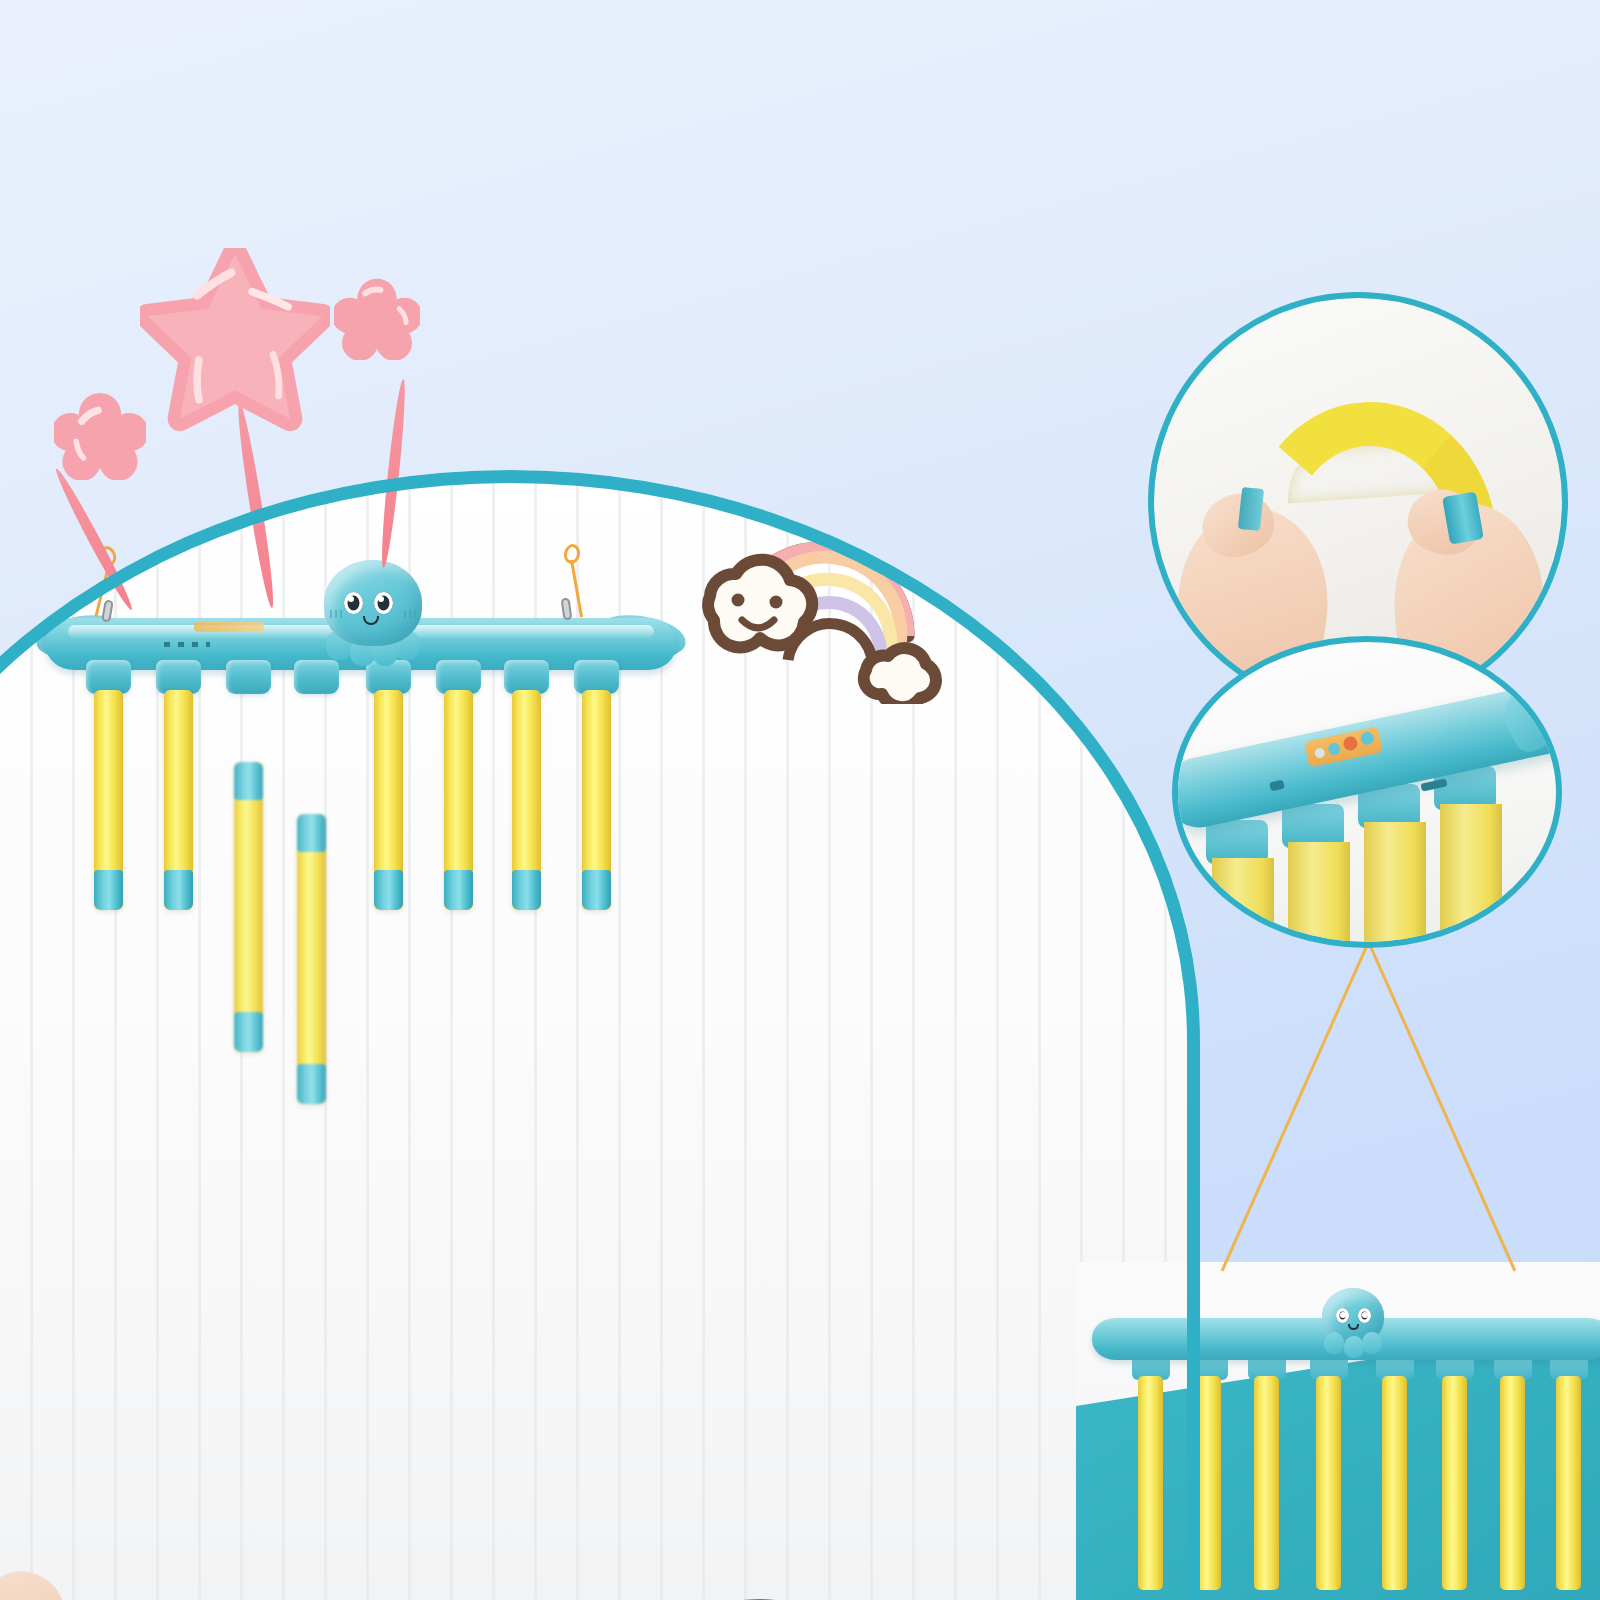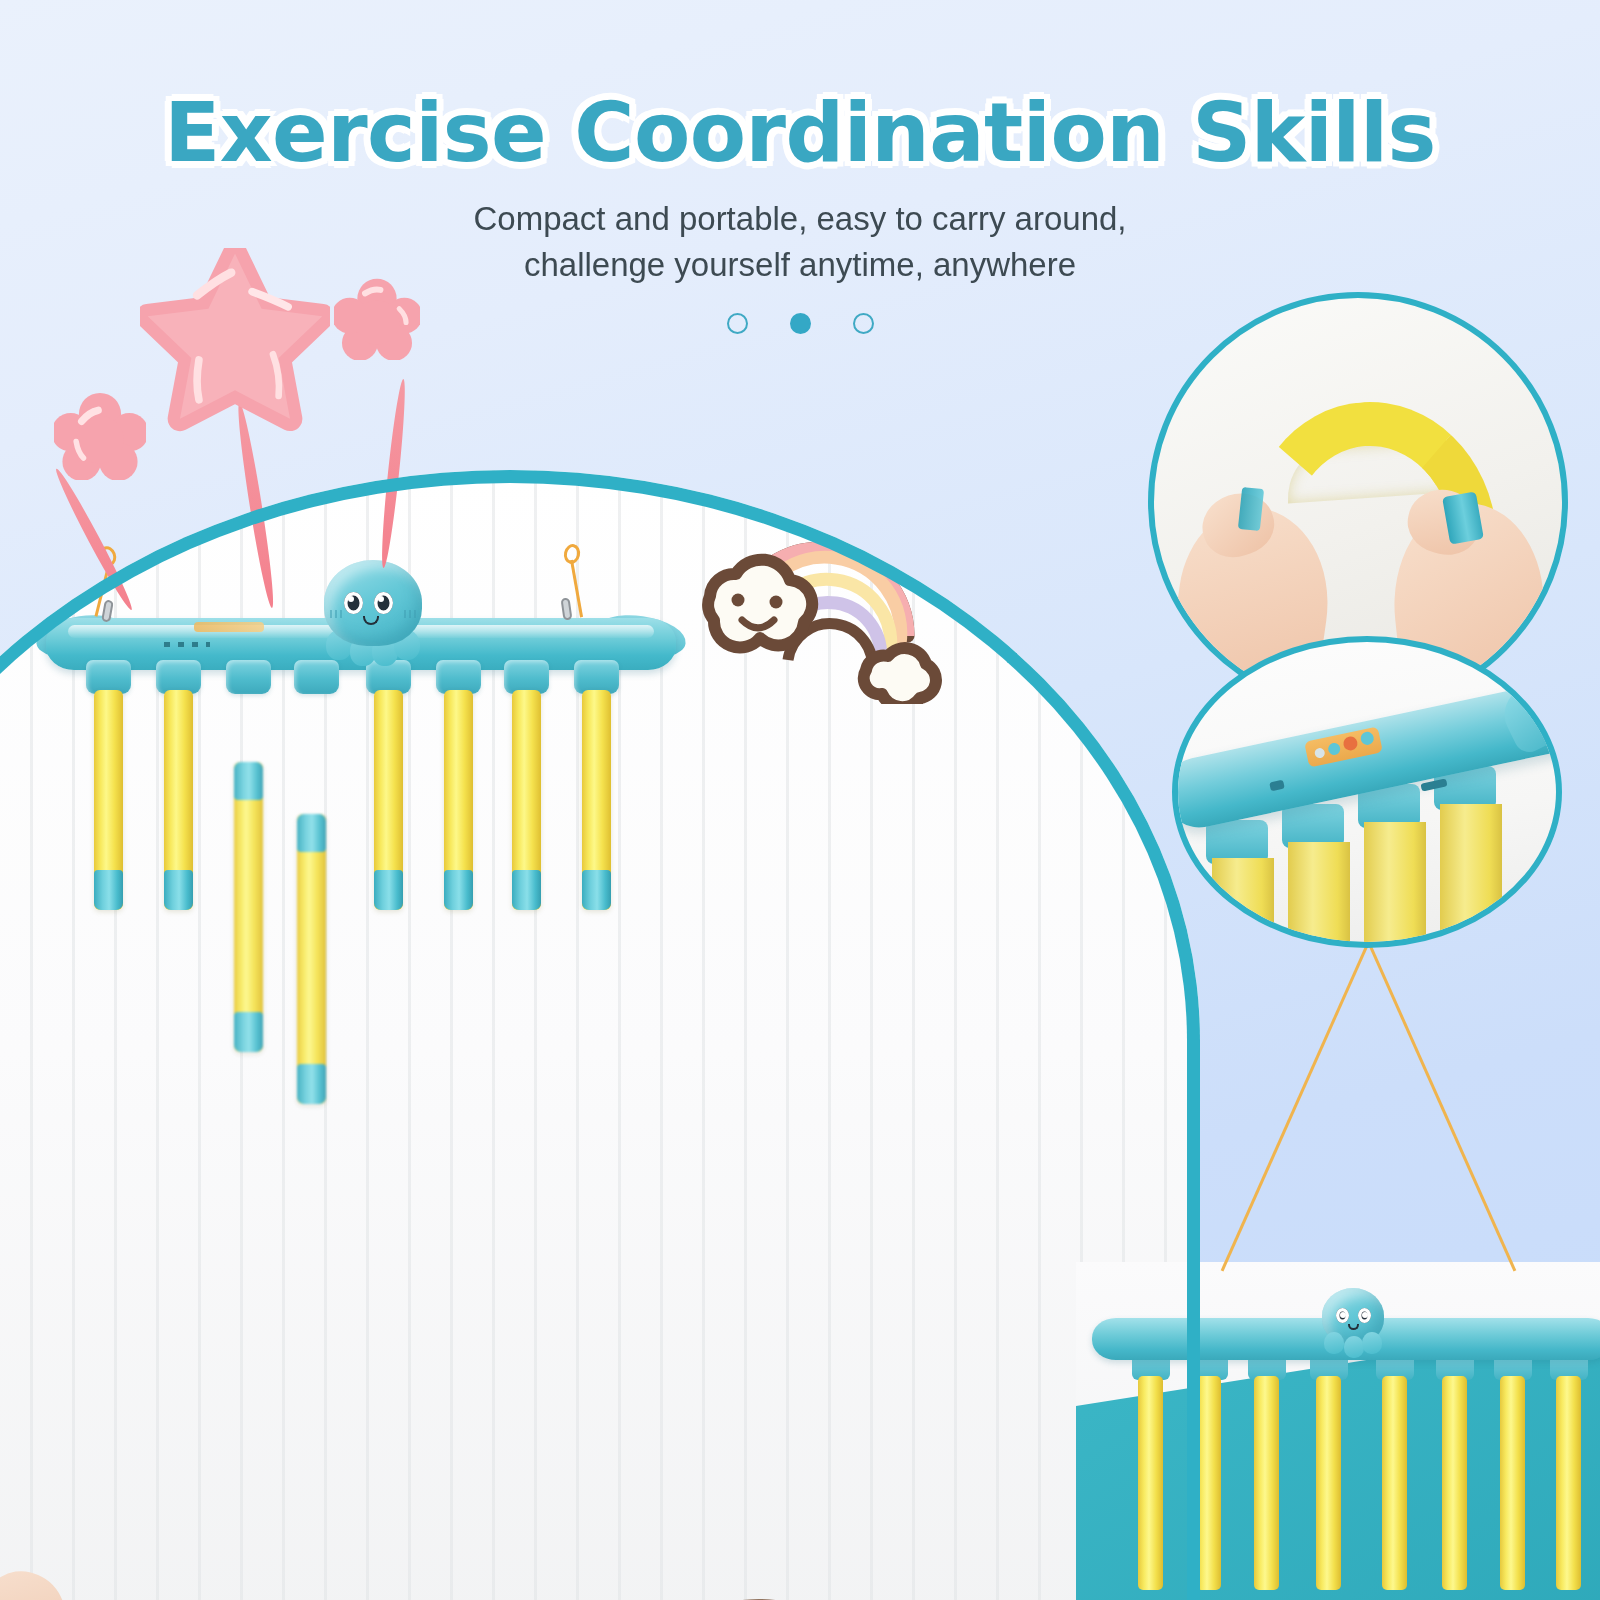--- a/index.html
+++ b/index.html
@@ -423,26 +423,14 @@
         <div class="octo-eye" style="left:26px;top:26px;width:13px;height:15px;"></div>
         <div class="octo-eye" style="left:48px;top:26px;width:13px;height:15px;"></div>
         <div class="octo-mouth" style="left:38px;top:42px;width:11px;height:6px;border-width:2px;"></div>
         <div class="octo-leg" style="left:14px;top:50px;width:20px;height:22px;"></div>
         <div class="octo-leg" style="left:34px;top:54px;width:20px;height:22px;"></div>
         <div class="octo-leg" style="left:52px;top:50px;width:20px;height:22px;"></div>
       </div>
     </div>
   </div>
 
-  <div class="header">
-    <div class="title">Exercise Coordination Skills</div>
-    <div class="subtitle">
-      <div>Compact and portable, easy to carry around,</div>
-      <div>challenge yourself anytime, anywhere</div>
-    </div>
-    <div class="dots">
-      <div class="dot"></div>
-      <div class="dot filled"></div>
-      <div class="dot"></div>
-    </div>
-  </div>
 
 </div>
 
 </body></html>

